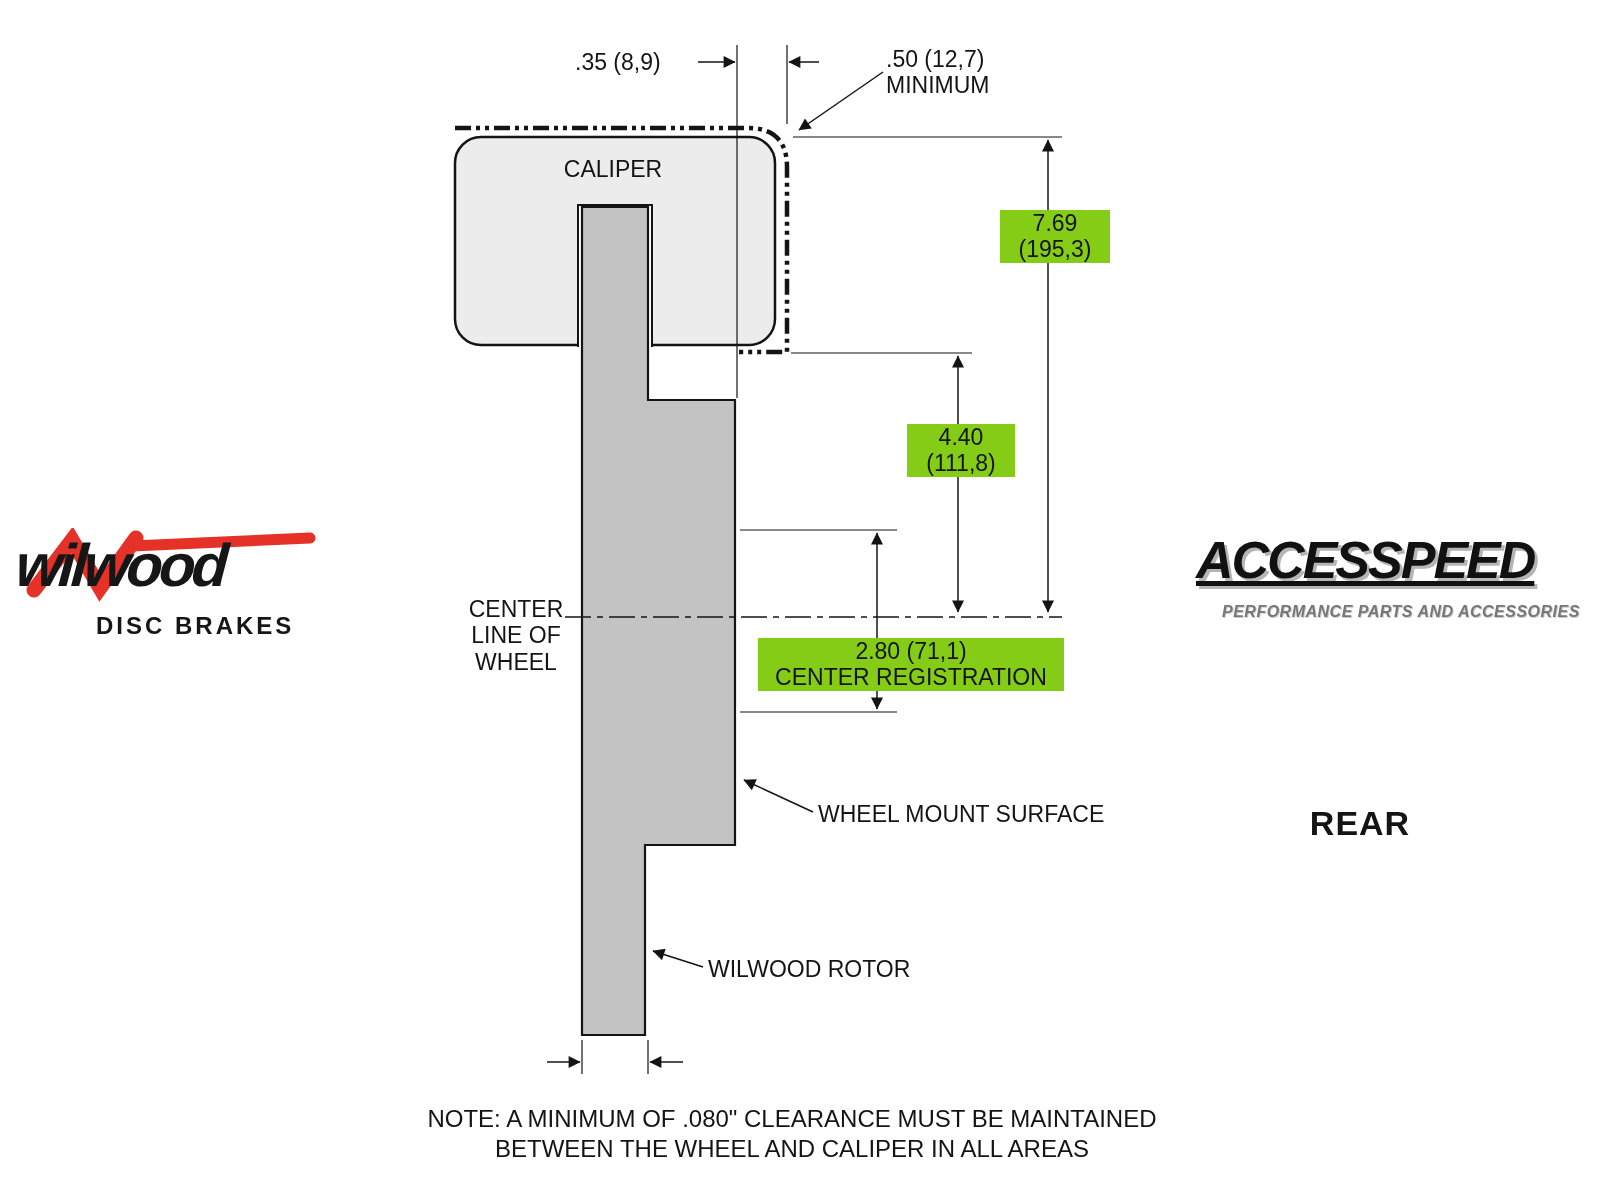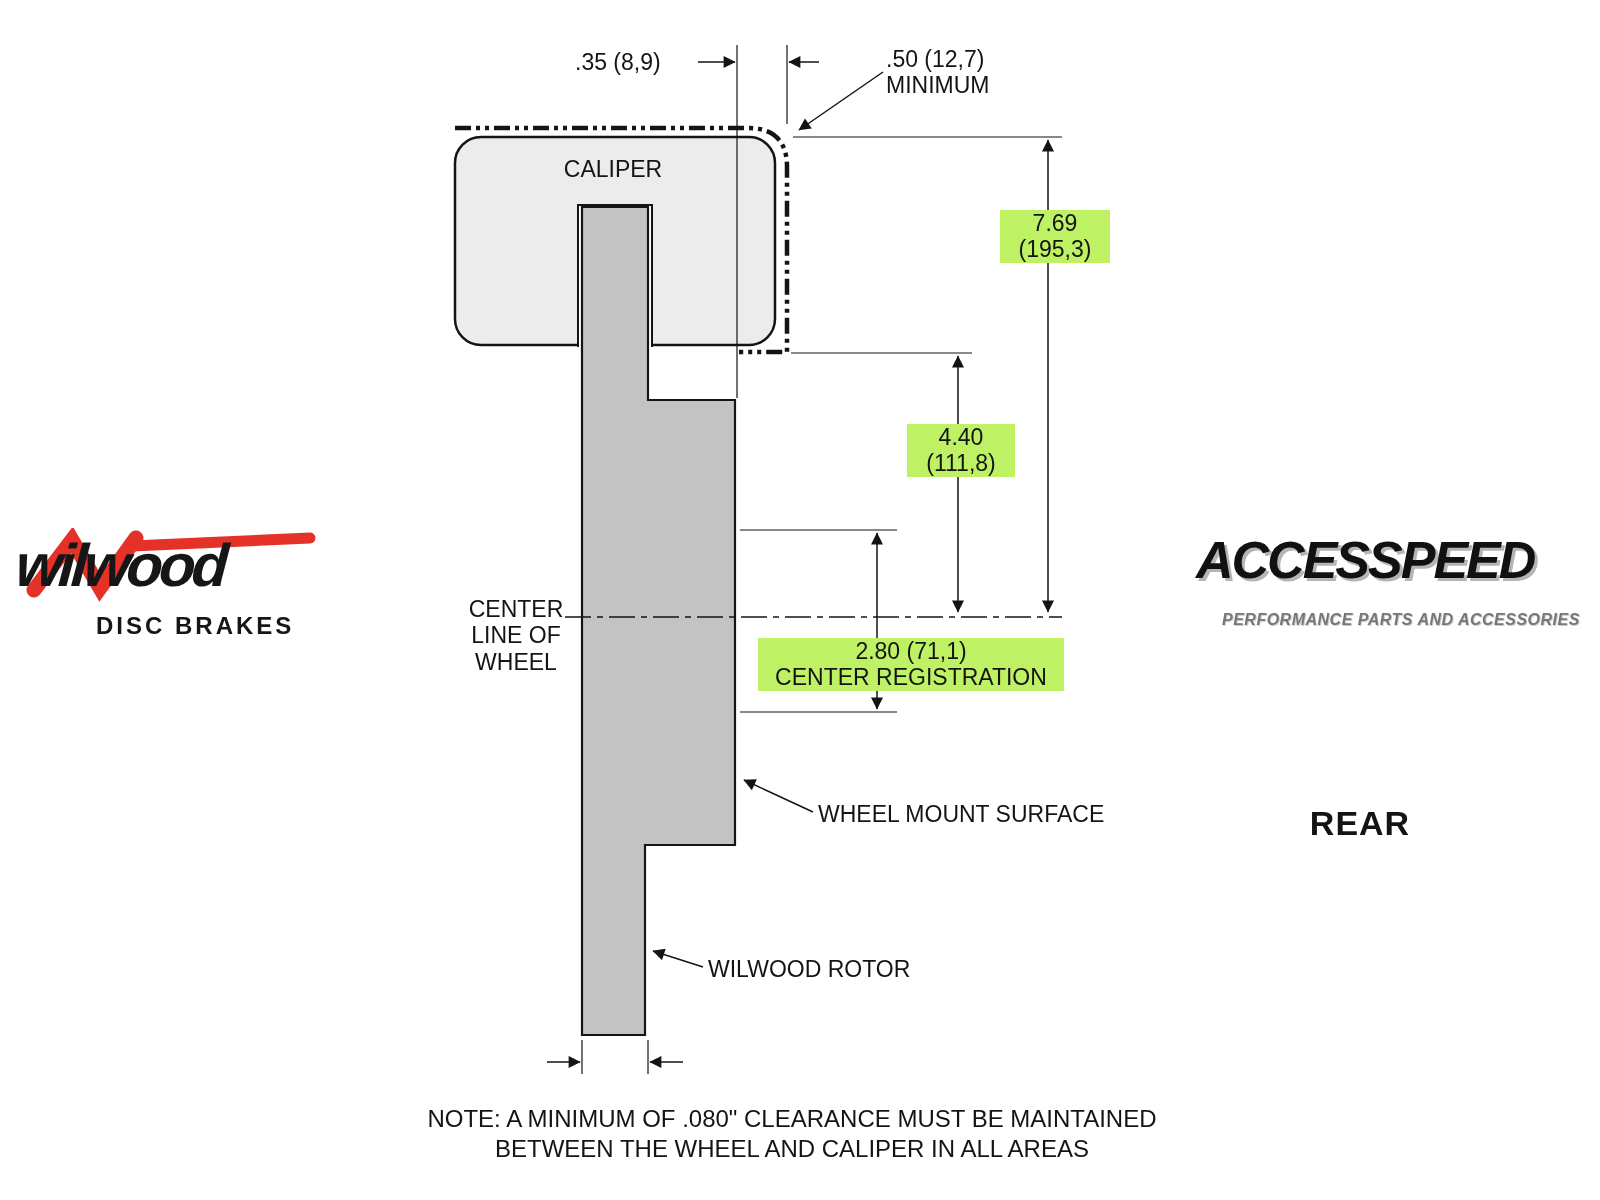--- a/index.html
+++ b/index.html
@@ -2,34 +2,34 @@
 <html><head>
 <meta charset="utf-8">
 <style>
   html,body{margin:0;padding:0;background:#fff;}
   .page{position:relative;width:1600px;height:1200px;background:#fff;overflow:hidden;
         font-family:"Liberation Sans",sans-serif;color:#141414;}
   svg{position:absolute;left:0;top:0;}
   .lbl{position:absolute;font:23px/1.15 "Liberation Sans",sans-serif;color:#141414;white-space:nowrap;}
   .center{text-align:center;}
   .right{text-align:left;}
-  .whitebg{background:#bef264;padding:0 3px;}
+  .whitebg{background:#84cc16;padding:0 3px;}
   .note{position:absolute;left:292px;top:1104px;width:1000px;text-align:center;
         font:24px/1.25 "Liberation Sans",sans-serif;color:#141414;}
   
   .wilwood{position:absolute;left:12px;top:528px;width:310px;height:125px;}
   .wilwood .name{position:absolute;left:4px;top:8px;font:bold italic 60px/1 "Liberation Sans",sans-serif;
         letter-spacing:-4px;color:#161616;transform:skewX(-4deg);}
   .wilwood .tagline{position:absolute;left:84px;top:86px;font:bold 24px/1 "Liberation Sans",sans-serif;
         letter-spacing:3px;color:#161616;}
   
   .accesspeed{position:absolute;left:1196px;top:534px;width:360px;}
   .accesspeed .name{font:bold italic 52px/1 "Liberation Sans",sans-serif;letter-spacing:-2px;color:#111;
-        text-shadow:3px 3px 0 #b5b5b5;white-space:nowrap;}
-  .accesspeed .tagline{margin-top:26px;margin-left:26px;font:bold italic 16px/1 "Liberation Sans",sans-serif;
+        text-shadow:3px 3px 0 #b5b5b5;white-space:nowrap;text-decoration:underline;}
+  .accesspeed .tagline{margin-top:18px;margin-left:26px;font:bold italic 16px/1 "Liberation Sans",sans-serif;
         letter-spacing:0.5px;color:#777;text-shadow:1px 1px 0 #ccc;white-space:nowrap;}
   .rear{position:absolute;left:1290px;top:806px;width:140px;text-align:center;
         font:bold 34px/1 "Liberation Sans",sans-serif;letter-spacing:1px;color:#141414;}
 </style>
 </head>
 <body>
 
 <div class="page">
 
   <svg width="1600" height="1200" viewBox="0 0 1600 1200">

